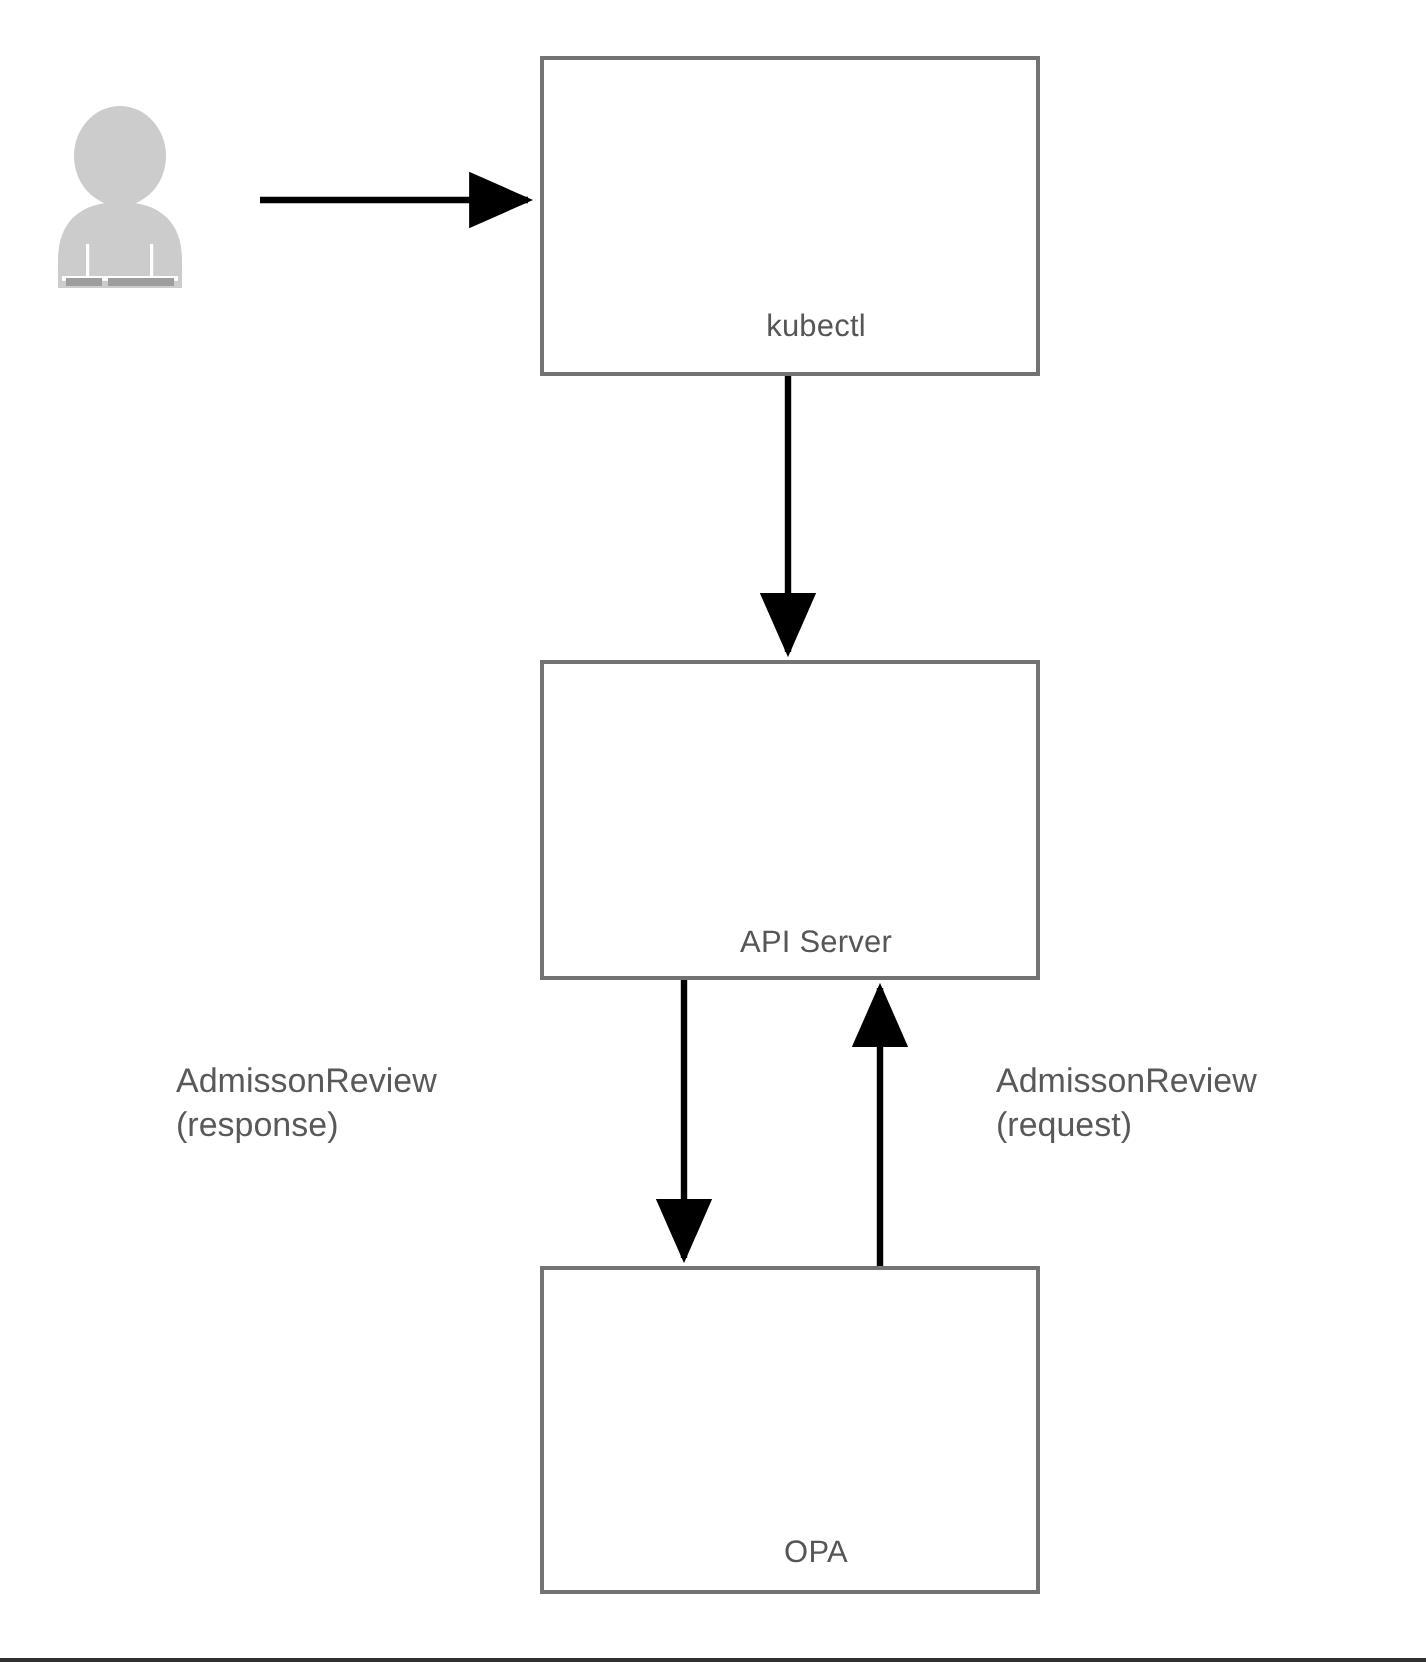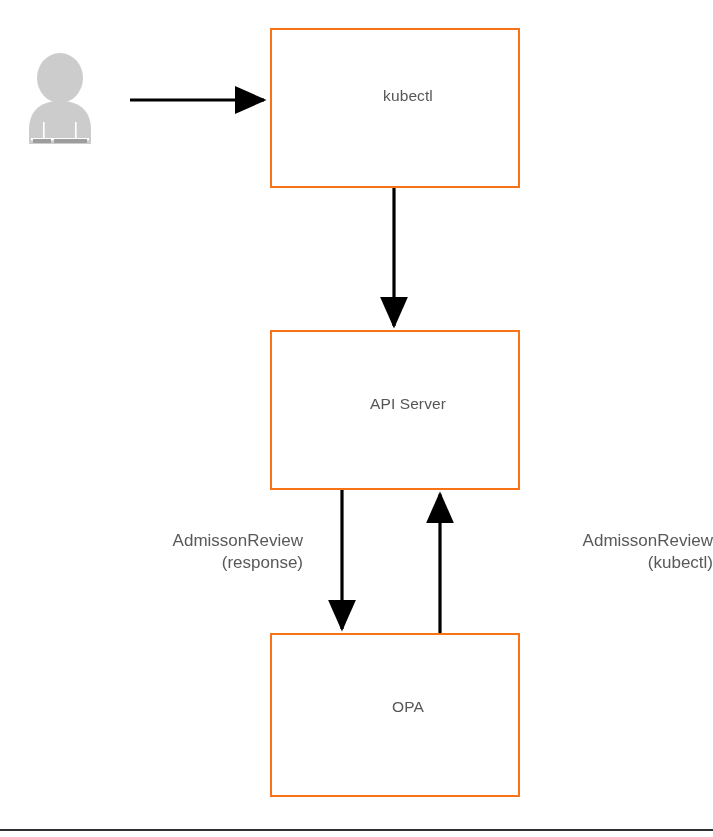--- a/index.html
+++ b/index.html
@@ -25,24 +25,24 @@
     left: 18px;
     top: 52px;
     width: 84px;
     height: 92px;
   }
 
   
   .node {
     position: absolute;
     background: #ffffff;
-    border: 2px solid #f97316;
+    border: 2px solid #737373;
     box-sizing: border-box;
     display: flex;
-    align-items: center;
+    align-items: flex-end;
     justify-content: center;
     padding-left: 26px;
   }
   .node-label {
     color: #565656;
     font-size: 15.5px;
     line-height: 1.2;
     letter-spacing: 0.1px;
     text-align: center;
     user-select: none;
@@ -65,21 +65,21 @@
     height: 837px;
     pointer-events: none;
   }
 
   
   .edge-label {
     position: absolute;
     color: #595959;
     font-size: 17px;
     line-height: 1.32;
-    text-align: right;
+    text-align: left;
     white-space: nowrap;
     user-select: none;
   }
   #label-request  { left: 88px;  top: 530px; width: 215px; }
   #label-response { left: 498px; top: 530px; width: 215px; }
 
   
   #bottom-rule {
     position: absolute;
     left: 0;
@@ -148,18 +148,18 @@
     <span class="node-label">OPA</span>
   </div>
 
   <div class="edge-label" id="label-request">
     <div>AdmissonReview</div>
     <div>(response)</div>
   </div>
 
   <div class="edge-label" id="label-response">
     <div>AdmissonReview</div>
-    <div>(kubectl)</div>
+    <div>(request)</div>
   </div>
 
   <div id="bottom-rule"></div>
 
 </div>
 
 </body></html>

